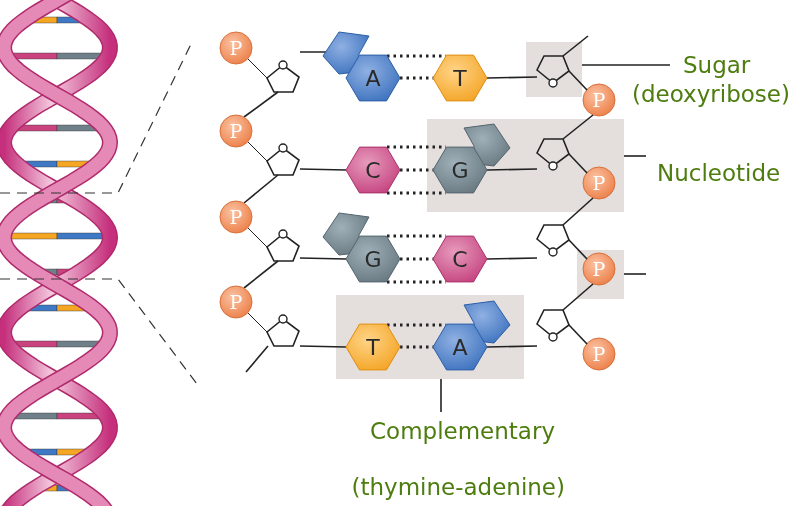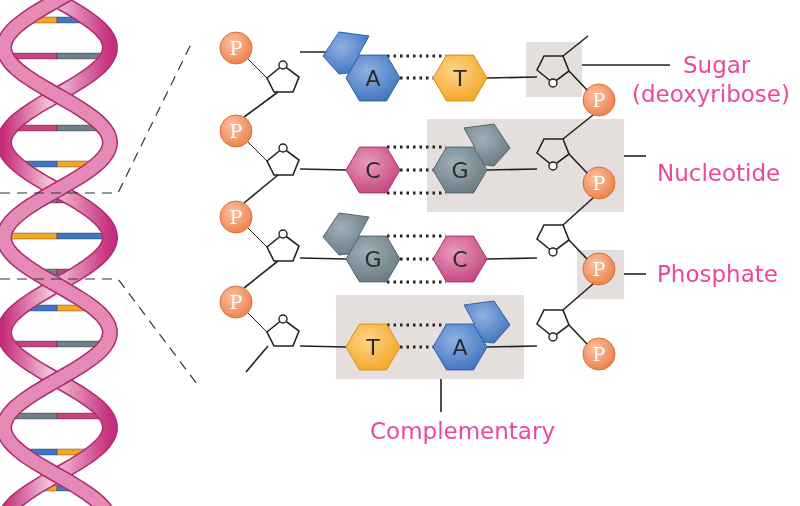--- a/index.html
+++ b/index.html
@@ -1,18 +1,18 @@
 <!DOCTYPE html>
 <html><head>
 <meta charset="utf-8">
 <style>
   html,body{margin:0;padding:0;background:#ffffff;}
   body{width:800px;height:506px;overflow:hidden;position:relative;font-family:"DejaVu Sans","Liberation Sans",sans-serif;}
   #stage{position:absolute;left:0;top:0;width:800px;height:506px;}
-  .label{position:absolute;color:#ec4899;font-size:23px;line-height:27px;font-family:"DejaVu Sans","Liberation Sans",sans-serif;}
+  .label{position:absolute;color:#4d7c0f;font-size:23px;line-height:27px;font-family:"DejaVu Sans","Liberation Sans",sans-serif;}
   .center{text-align:right;}
 </style>
 </head>
 <body>
 
 <div id="stage">
   <svg id="svg" width="800" height="506" viewBox="0 0 800 506">
     <defs>
       <radialGradient id="gP" cx="40%" cy="35%" r="70%">
         <stop offset="0%" stop-color="#fbc3a3"></stop>
@@ -262,15 +262,15 @@
         <line x1="582" y1="65" x2="670" y2="65" stroke="#222222" stroke-width="1.6" fill="none"></line>
         <line x1="624" y1="156" x2="646" y2="156" stroke="#222222" stroke-width="1.6" fill="none"></line>
         <line x1="624" y1="274" x2="646" y2="274" stroke="#222222" stroke-width="1.6" fill="none"></line>
         <line x1="441" y1="379" x2="441" y2="412" stroke="#222222" stroke-width="1.6" fill="none"></line>
       </g>
   </svg>
 
   <div class="label" style="left:683px;top:52px;">Sugar</div>
   <div class="label" style="left:632px;top:81px;">(deoxyribose)</div>
   <div class="label" style="left:657px;top:143px;margin-top:17px;">Nucleotide</div>
-  <div class="label" style="left:657px;top:261px;">Phosphate</div>
   <div class="label center" style="left:330px;top:418px;width:225px;">Complementary</div>
+  <div class="label center" style="left:320px;top:474px;width:245px;">(thymine-adenine)</div>
 </div>
 
 </body></html>

